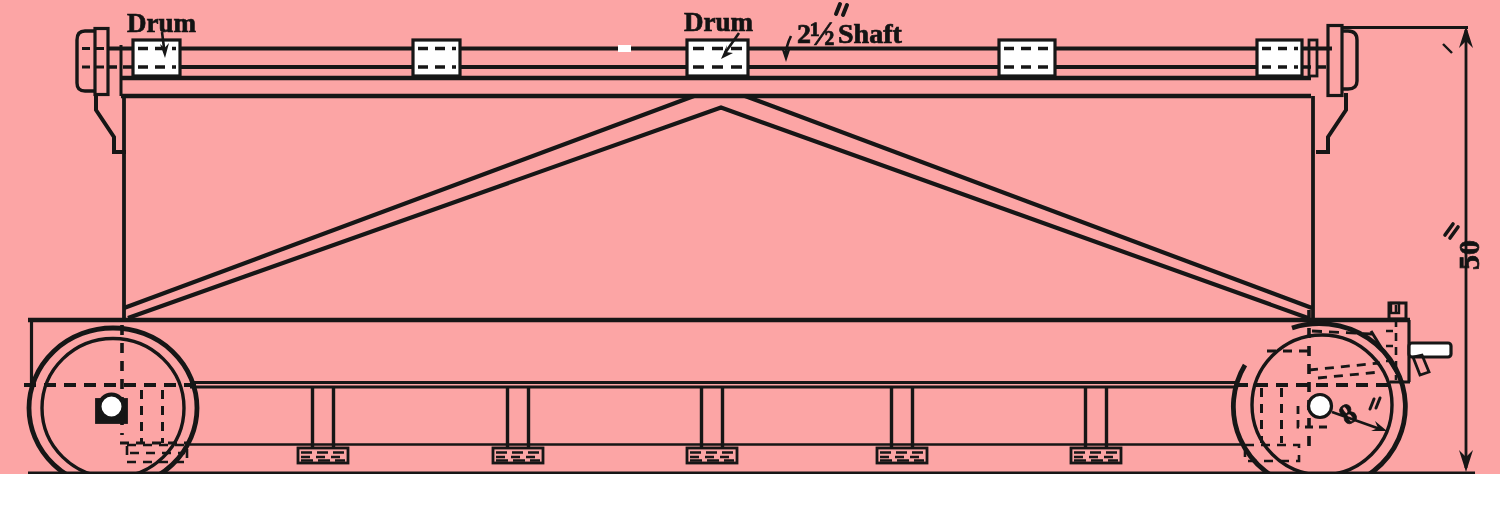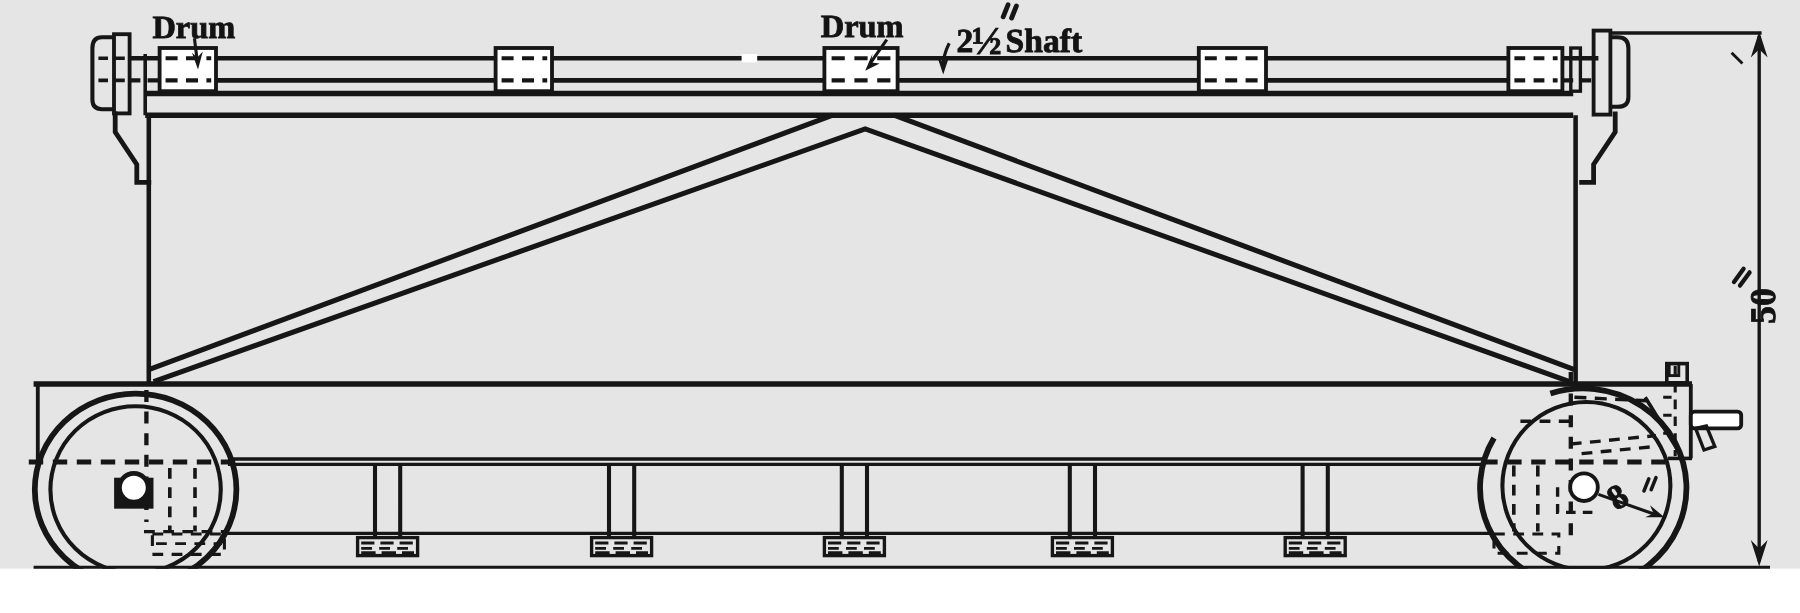--- a/index.html
+++ b/index.html
@@ -1,16 +1,16 @@
 <!DOCTYPE html>
 <html><head>
 <meta charset="utf-8">
 <style>
   html,body{margin:0;padding:0;background:#ffffff;}
-  .wrap{width:1500px;height:474px;position:relative;background:#e5e5e5;}
+  .wrap{width:1500px;height:474px;position:relative;background:#fca5a5;}
   text{font-family:"Liberation Serif", serif;font-weight:bold;fill:#131313;stroke:#131313;stroke-width:0.7;}
 </style>
 </head>
 <body>
 <div class="wrap">
 <svg width="1500" height="511" viewBox="0 0 1500 511">
   <g stroke="#161616" fill="none" stroke-linecap="butt">
 
     <line x1="107" y1="48.5" x2="1332" y2="48.5" stroke-width="3.8"></line>
 

